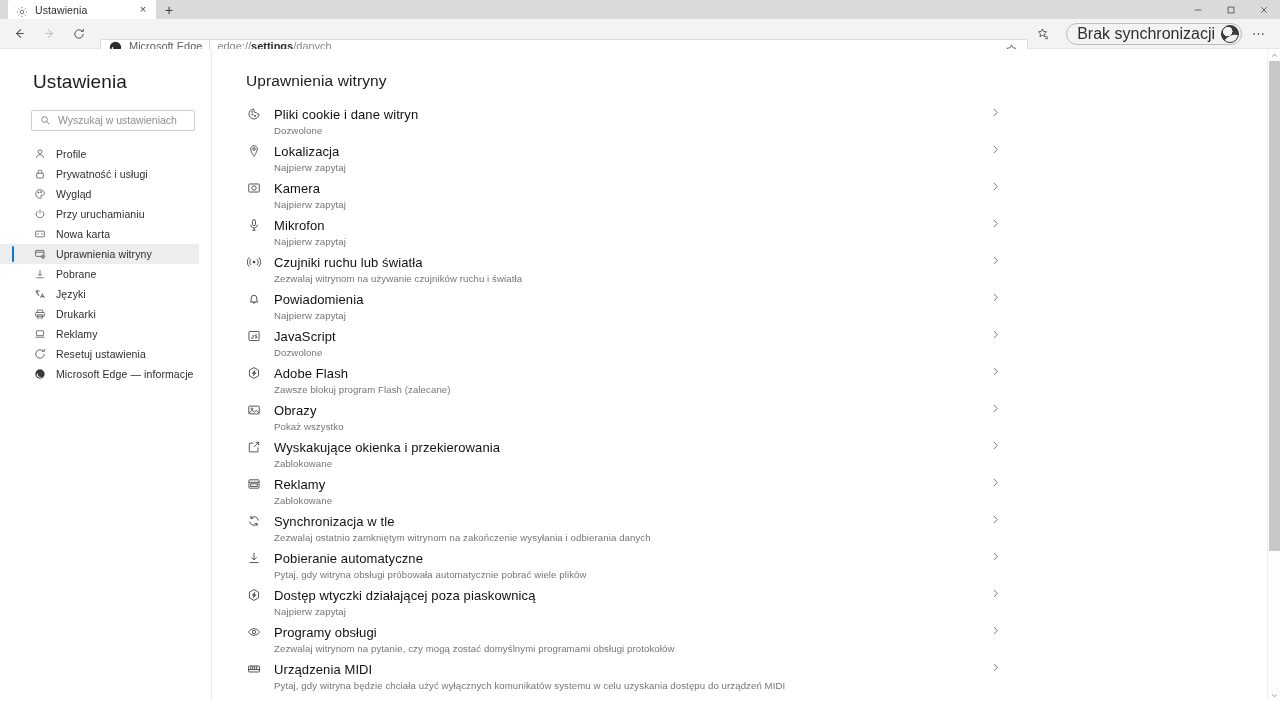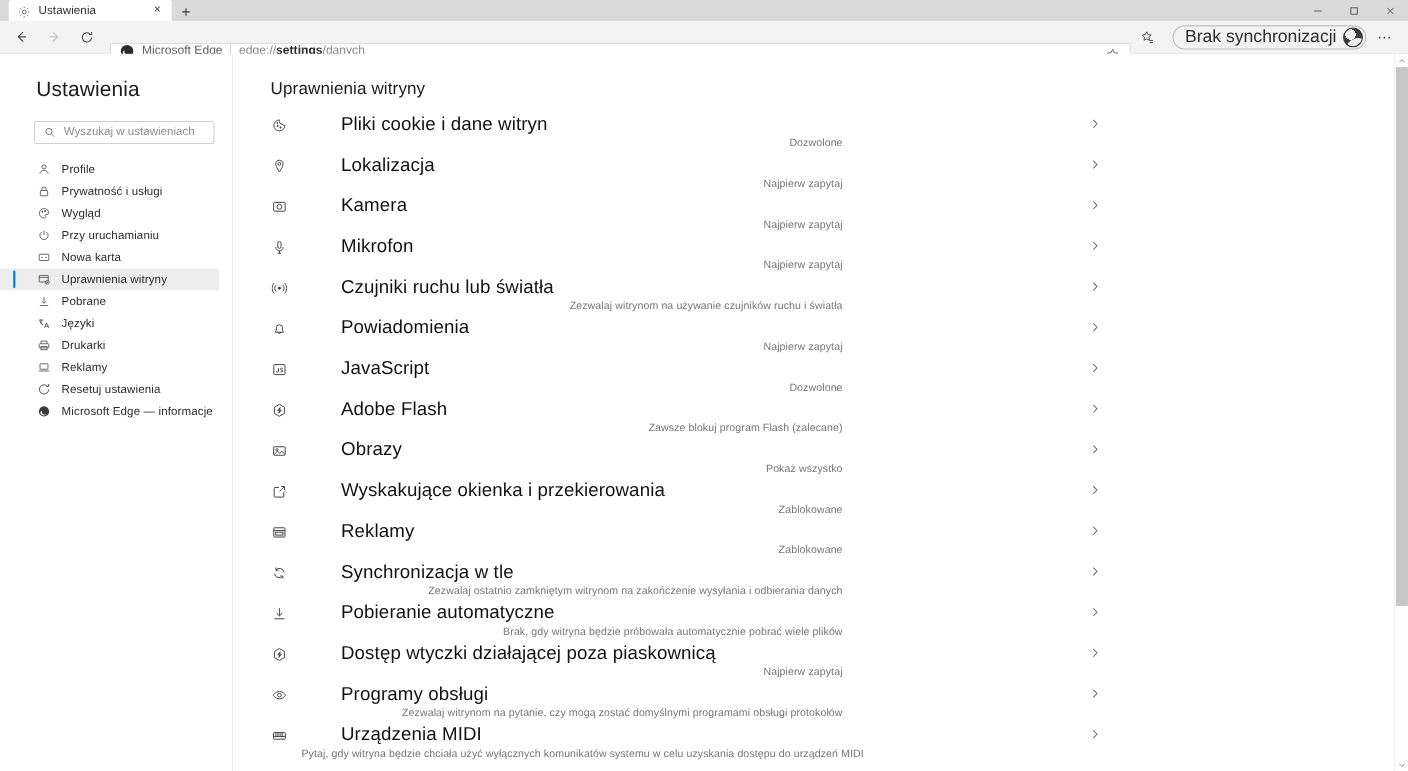--- a/index.html
+++ b/index.html
@@ -271,34 +271,32 @@
     width: 16px;
     flex: 0 0 16px;
     margin-right: 12px;
     margin-top: 2px;
     color: #3f3f3f;
     display: flex; align-items: flex-start; justify-content: center;
   }
   .perm-ico svg { display: block; }
   .perm-texts { flex: 1 1 auto; min-width: 0; }
   .perm-name {
-    font-size: 17px;
+    font-size: 13px;
     color: #111111;
     line-height: 13px;
     letter-spacing: .1px;
-    margin-left: 36px;
   }
   .perm-sub {
     font-size: 9.6px;
     color: #757575;
     line-height: 12px;
     margin-top: 2px;
     letter-spacing: .1px;
     white-space: nowrap;
-    text-align: right;
   }
   .perm-chevron {
     position: absolute;
     right: -235px;
     top: 1px;
     width: 12px; height: 12px;
     color: #6b6b6b;
     display: flex; align-items: center; justify-content: center;
   }
   .perm-chevron svg { display: block; }
@@ -793,21 +791,21 @@
 
         <div class="perm-row">
           <span class="perm-ico">
             <svg viewBox="0 0 16 16" width="14" height="14" fill="none" stroke="currentColor" stroke-width="1">
                 <path d="M8 2.2v7.8M5.1 7.3L8 10.2l2.9-2.9"></path>
                 <path d="M2.8 13.2h10.4"></path>
               </svg>
           </span>
           <span class="perm-texts">
             <span class="perm-name">Pobieranie automatyczne</span>
-            <span class="perm-sub" style="display:block">Brak, gdy witryna będzie próbowała automatycznie pobrać wiele plików</span>
+            <span class="perm-sub" style="display:block">Pytaj, gdy witryna obsługi próbowała automatycznie pobrać wiele plików</span>
           </span>
           <span class="perm-chevron">
               <svg viewBox="0 0 12 12" width="11" height="11" fill="none" stroke="currentColor" stroke-width="1">
                 <path d="M4.3 2.2l3.6 3.8-3.6 3.8"></path>
               </svg>
             </span>
         </div>
 
         <div class="perm-row">
           <span class="perm-ico">

